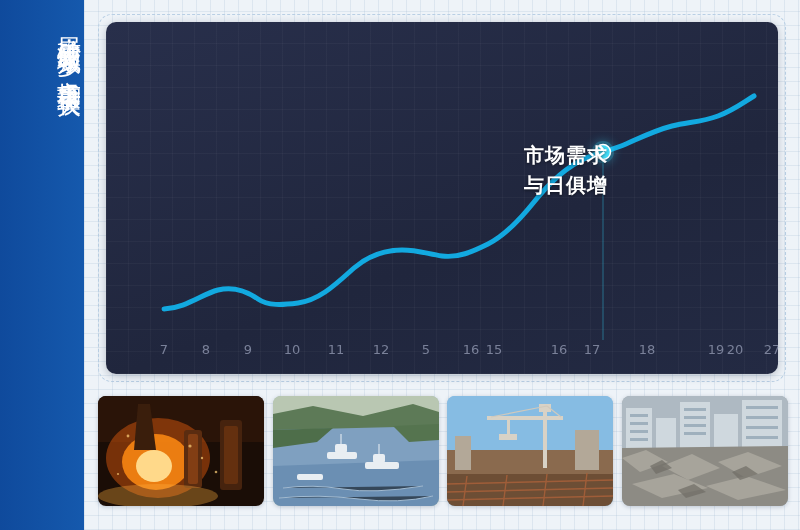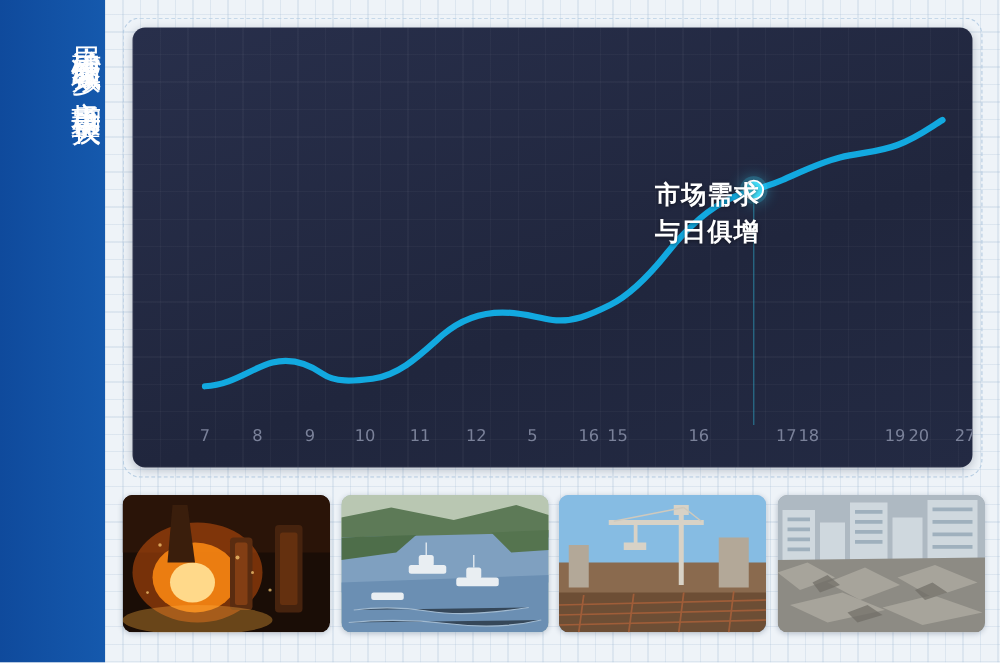--- a/index.html
+++ b/index.html
@@ -155,21 +155,21 @@
       <span class="xtick" style="left:58px">7</span>
       <span class="xtick" style="left:100px">8</span>
       <span class="xtick" style="left:142px">9</span>
       <span class="xtick" style="left:186px">10</span>
       <span class="xtick" style="left:230px">11</span>
       <span class="xtick" style="left:275px">12</span>
       <span class="xtick" style="left:320px">5</span>
       <span class="xtick" style="left:365px">16</span>
       <span class="xtick" style="left:388px">15</span>
       <span class="xtick" style="left:453px">16</span>
-      <span class="xtick" style="left:523px">17</span>
+      <span class="xtick" style="left:486px">17</span>
       <span class="xtick" style="left:541px">18</span>
       <span class="xtick" style="left:610px">19</span>
       <span class="xtick" style="left:629px">20</span>
       <span class="xtick" style="left:666px">27</span>
     </div>
   </div>
 
   <div id="photo-strip">
 
     <div class="photo">

